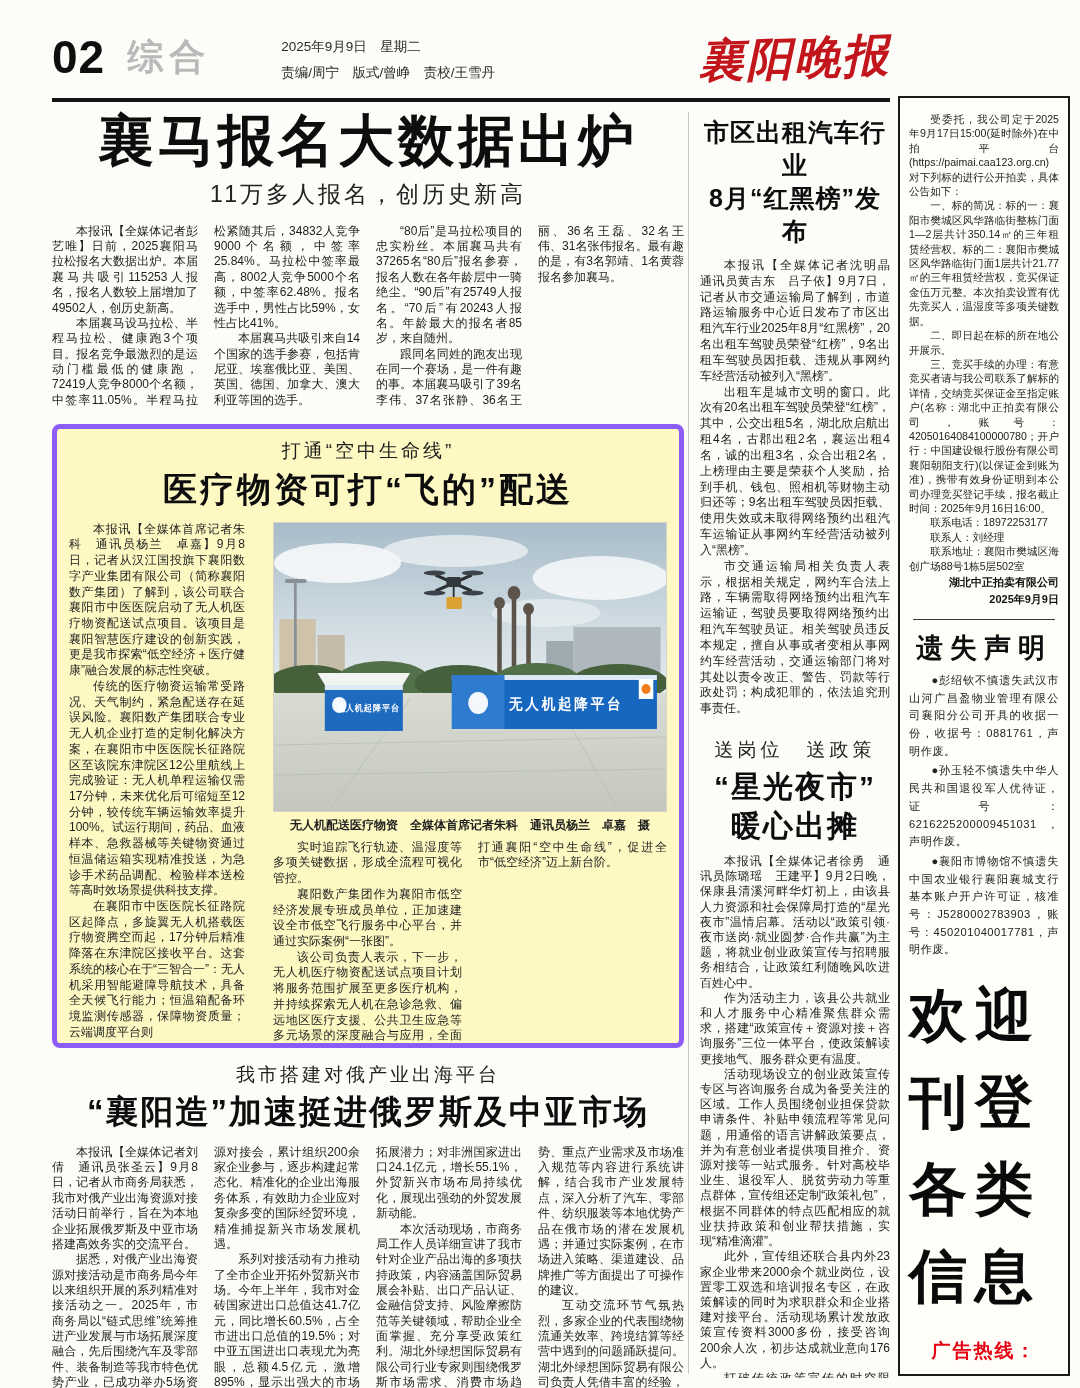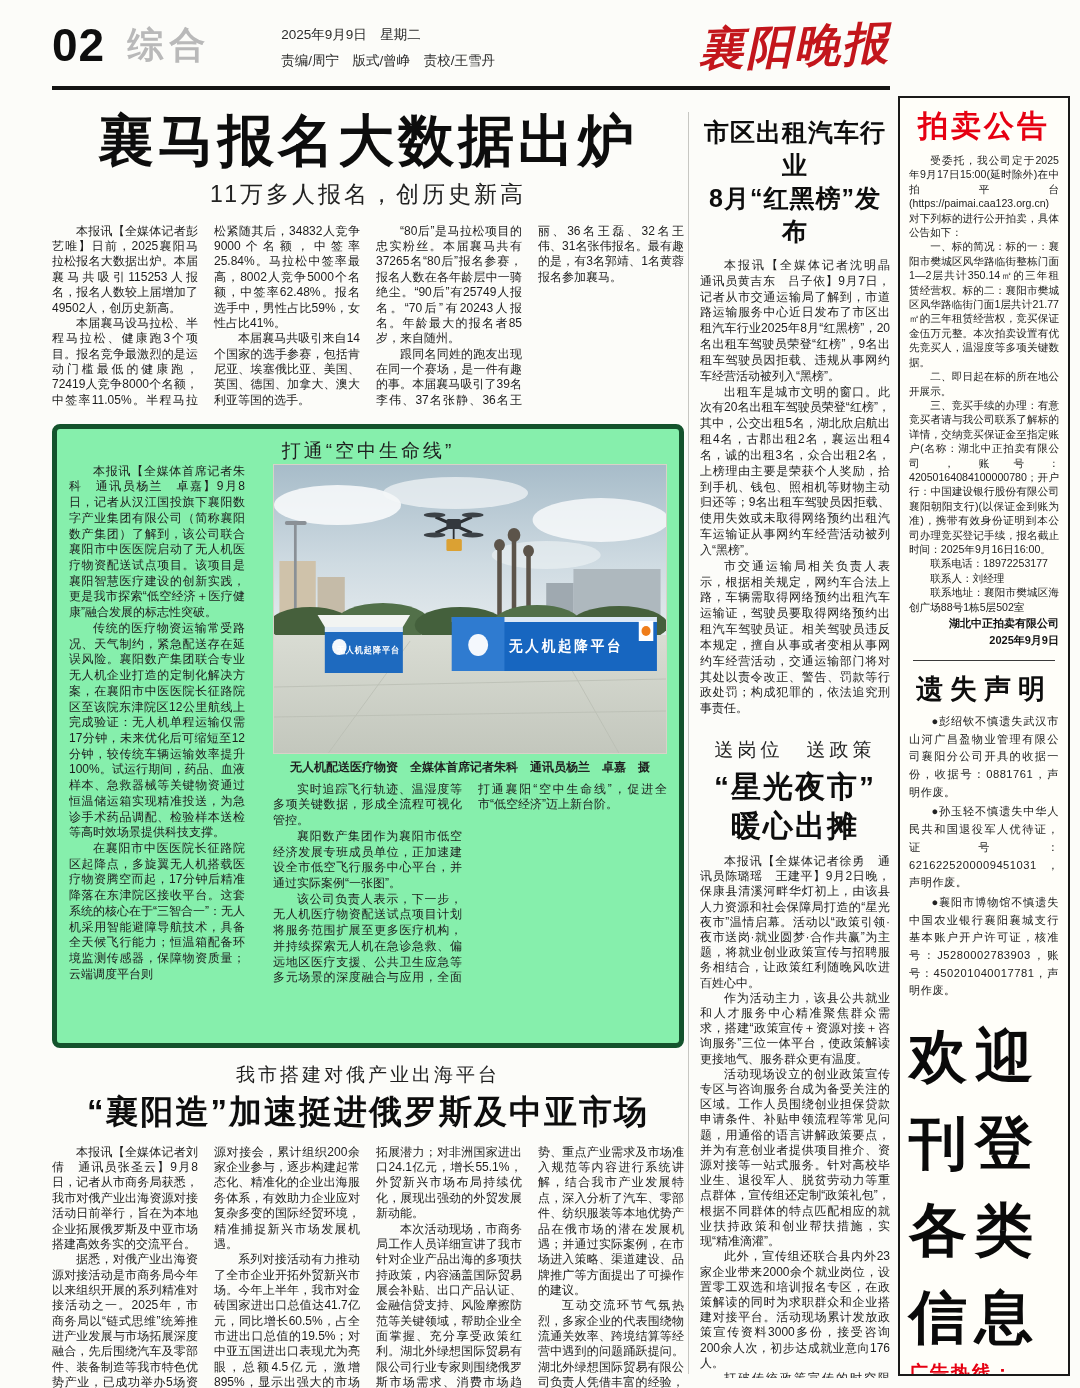--- a/index.html
+++ b/index.html
@@ -1,38 +1,38 @@
 <!DOCTYPE html>
 <html><head>
 <meta charset="utf-8">
 <style>
   html,body{margin:0;padding:0;background:#e8e8e4;}
   .page{position:relative;width:1080px;height:1388px;margin:0 auto;background:#fcfcf9;
         font-family:"Liberation Sans","DejaVu Sans",sans-serif;color:#1c1c1c;overflow:hidden;}
 
   
-  .hdr{position:absolute;left:52px;top:12px;width:838px;height:74px;
+  .hdr{position:absolute;left:52px;top:24px;width:838px;height:74px;
        border-bottom:4px solid #141414;display:flex;align-items:flex-start;}
   .hdr .pageno{font-size:46px;font-weight:900;line-height:66px;color:#0e0e0e;letter-spacing:1px;}
   .hdr .section{font-size:36px;font-weight:900;line-height:66px;color:#b9b9b9;margin-left:22px;letter-spacing:6px;}
   .hdr .info{margin-left:70px;padding-top:10px;font-size:13.5px;color:#2b2b2b;line-height:1.9;}
   .hdr .masthead{margin-left:auto;font-family:"Liberation Serif","DejaVu Serif",serif;
        font-size:46px;font-weight:900;font-style:italic;color:#c3161c;line-height:70px;
        transform:rotate(-2deg);letter-spacing:2px;}
 
   
   .main{position:absolute;left:52px;top:110px;width:632px;}
   .h-xl{text-align:center;font-size:56px;font-weight:900;letter-spacing:4px;line-height:1.12;color:#0d0d0d;}
   .sub{text-align:center;font-size:23px;color:#222;letter-spacing:3px;margin-top:6px;}
   .body-cols4{margin-top:14px;height:188px;column-count:4;column-gap:16px;column-fill:auto;
       font-size:12px;line-height:1.28;text-align:justify;overflow:hidden;}
   .body-cols4 p,.body-txt p,.two-col p,.leftcol p{margin:0;text-indent:2em;}
 
   
-  .obox{margin-top:12px;border:5px solid #14532d;border-radius:8px;background:#86efac;
+  .obox{margin-top:12px;border:5px solid #8b5cf6;border-radius:8px;background:#fef9c3;
         padding:9px 12px 12px;height:593px;box-sizing:content-box;overflow:hidden;}
   .kicker{text-align:center;font-size:19px;color:#1f1f1f;letter-spacing:3px;}
   .h-feature{text-align:center;font-size:34px;font-weight:900;letter-spacing:3px;margin:3px 0 9px;color:#0d0d0d;}
   .orow{display:flex;gap:28px;height:528px;overflow:hidden;}
   .leftcol{width:176px;flex:0 0 176px;font-size:12px;line-height:1.31;text-align:justify;overflow:hidden;}
   .oright{flex:1;display:flex;flex-direction:column;min-width:0;}
   .photo{height:288px;border:1px solid #d8d2c8;background:#cfd6da;}
   .photo svg{display:block;width:100%;height:100%;}
   .caption{font-size:12px;font-weight:bold;text-align:center;color:#1f1f1f;padding:5px 0 6px;}
   .two-col{flex:1;column-count:2;column-gap:16px;column-fill:auto;font-size:12px;line-height:1.31;
@@ -58,21 +58,21 @@
   .h-auction{color:#e60012;font-size:30px;font-weight:900;text-align:center;letter-spacing:3px;}
   .auction-body{margin-top:6px;font-size:10.6px;line-height:1.36;text-align:justify;color:#222;}
   .auction-body p{margin:0;text-indent:2em;}
   .signer{ text-align:right;font-size:11px;font-weight:bold;margin-top:2px;color:#111;}
   .sep{border:0;border-top:1px solid #3a3a3a;margin:12px 4px 10px;}
   .h-lost{font-size:27px;font-weight:900;text-align:center;letter-spacing:7px;color:#0d0d0d;}
   .lost-body{margin-top:6px;font-size:11.2px;line-height:1.58;letter-spacing:.5px;text-align:justify;color:#222;}
   .lost-body p{margin:0 0 2px;text-indent:2em;}
   .welcome{margin-top:10px;text-align:left;}
   .welcome div{font-size:58px;font-weight:900;line-height:1.5;letter-spacing:8px;color:#0a0a0a;}
-  .hotline{margin-top:auto;color:#e60012;font-weight:900;}
+  .hotline{margin-top:auto;text-align:center;color:#e60012;font-weight:900;}
   .hotline .lbl{font-size:19px;letter-spacing:2px;}
 </style>
 </head>
 <body>
 
 <div class="page">
 
   <div class="hdr">
     <div class="pageno">02</div>
     <div class="section">综合</div>
@@ -92,20 +92,21 @@
           <p>本报讯【全媒体记者彭艺唯】日前，2025襄阳马拉松报名大数据出炉。本届襄马共吸引115253人报名，报名人数较上届增加了49502人，创历史新高。</p>
           <p>本届襄马设马拉松、半程马拉松、健康跑3个项目。报名竞争最激烈的是运动门槛最低的健康跑，72419人竞争8000个名额，中签率11.05%。半程马拉松紧随其后，34832人竞争9000个名额，中签率25.84%。马拉松中签率最高，8002人竞争5000个名额，中签率62.48%。报名选手中，男性占比59%，女性占比41%。</p>
           <p>本届襄马共吸引来自14个国家的选手参赛，包括肯尼亚、埃塞俄比亚、美国、英国、德国、加拿大、澳大利亚等国的选手。</p>
           <p>“80后”是马拉松项目的忠实粉丝。本届襄马共有37265名“80后”报名参赛，报名人数在各年龄层中一骑绝尘。“90后”有25749人报名。“70后”有20243人报名。年龄最大的报名者85岁，来自随州。</p>
           <p>跟同名同姓的跑友出现在同一个赛场，是一件有趣的事。本届襄马吸引了39名李伟、37名张静、36名王丽、36名王磊、32名王伟、31名张伟报名。最有趣的是，有3名郭靖、1名黄蓉报名参加襄马。</p>
         </div>
     </div>
 
     <div class="obox">
       <div class="kicker">打通“空中生命线”</div>
+      <div class="h-feature">医疗物资可打“飞的”配送</div>
       <div class="orow">
         <div class="leftcol">
             <p>本报讯【全媒体首席记者朱科　通讯员杨兰　卓嘉】9月8日，记者从汉江国投旗下襄阳数字产业集团有限公司（简称襄阳数产集团）了解到，该公司联合襄阳市中医医院启动了无人机医疗物资配送试点项目。该项目是襄阳智慧医疗建设的创新实践，更是我市探索“低空经济＋医疗健康”融合发展的标志性突破。</p>
             <p>传统的医疗物资运输常受路况、天气制约，紧急配送存在延误风险。襄阳数产集团联合专业无人机企业打造的定制化解决方案，在襄阳市中医医院长征路院区至该院东津院区12公里航线上完成验证：无人机单程运输仅需17分钟，未来优化后可缩短至12分钟，较传统车辆运输效率提升100%。试运行期间，药品、血液样本、急救器械等关键物资通过恒温储运箱实现精准投送，为急诊手术药品调配、检验样本送检等高时效场景提供科技支撑。</p>
             <p>在襄阳市中医医院长征路院区起降点，多旋翼无人机搭载医疗物资腾空而起，17分钟后精准降落在东津院区接收平台。这套系统的核心在于“三智合一”：无人机采用智能避障导航技术，具备全天候飞行能力；恒温箱配备环境监测传感器，保障物资质量；云端调度平台则</p>
           </div>
         <div class="oright">
           <div class="photo">
             <svg viewBox="0 0 432 288" preserveAspectRatio="none">
               <defs>
@@ -239,21 +240,20 @@
           <p>本报讯【全媒体记者徐勇　通讯员陈璐瑶　王建平】9月2日晚，保康县清溪河畔华灯初上，由该县人力资源和社会保障局打造的“星光夜市”温情启幕。活动以“政策引领·夜市送岗·就业圆梦·合作共赢”为主题，将就业创业政策宣传与招聘服务相结合，让政策红利随晚风吹进百姓心中。</p>
           <p>作为活动主力，该县公共就业和人才服务中心精准聚焦群众需求，搭建“政策宣传＋资源对接＋咨询服务”三位一体平台，使政策解读更接地气、服务群众更有温度。</p>
           <p>活动现场设立的创业政策宣传专区与咨询服务台成为备受关注的区域。工作人员围绕创业担保贷款申请条件、补贴申领流程等常见问题，用通俗的语言讲解政策要点，并为有意创业者提供项目推介、资源对接等一站式服务。针对高校毕业生、退役军人、脱贫劳动力等重点群体，宣传组还定制“政策礼包”，根据不同群体的特点匹配相应的就业扶持政策和创业帮扶措施，实现“精准滴灌”。</p>
           <p>此外，宣传组还联合县内外23家企业带来2000余个就业岗位，设置零工双选和培训报名专区，在政策解读的同时为求职群众和企业搭建对接平台。活动现场累计发放政策宣传资料3000多份，接受咨询200余人次，初步达成就业意向176人。</p>
           <p>打破传统政策宣传的时空限制，将服务场景延伸至群众晚间休闲场所，保康县人社局以群众喜闻乐见的方式，打通了公共就业创业服务的“最后一公里”。</p>
         </div>
     </div>
   </div>
 
   <div class="side">
-    <div class="h-auction">拍卖公告</div>
     <div class="auction-body">
         <p>受委托，我公司定于2025年9月17日15:00(延时除外)在中拍平台(https://paimai.caa123.org.cn)对下列标的进行公开拍卖，具体公告如下：</p>
         <p>一、标的简况：标的一：襄阳市樊城区风华路临街整栋门面1—2层共计350.14㎡的三年租赁经营权。标的二：襄阳市樊城区风华路临街门面1层共计21.77㎡的三年租赁经营权，竞买保证金伍万元整。本次拍卖设置有优先竞买人，温湿度等多项关键数据。</p>
         <p>二、即日起在标的所在地公开展示。</p>
         <p>三、竞买手续的办理：有意竞买者请与我公司联系了解标的详情，交纳竞买保证金至指定账户(名称：湖北中正拍卖有限公司，账号：42050164084100000780；开户行：中国建设银行股份有限公司襄阳朝阳支行)(以保证金到账为准)，携带有效身份证明到本公司办理竞买登记手续，报名截止时间：2025年9月16日16:00。</p>
         <p>联系电话：18972253177</p>
         <p>联系人：刘经理</p>
         <p>联系地址：襄阳市樊城区海创广场88号1栋5层502室</p>
       </div>
     <div class="signer">湖北中正拍卖有限公司</div>

